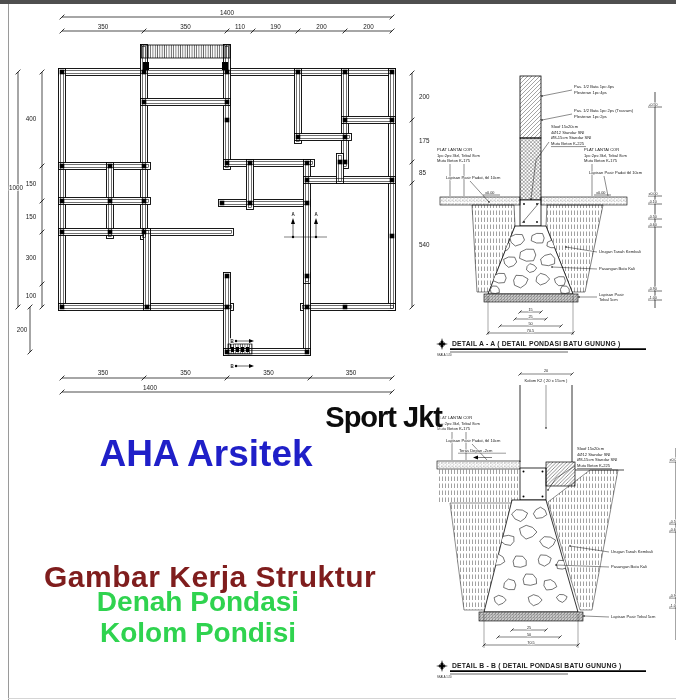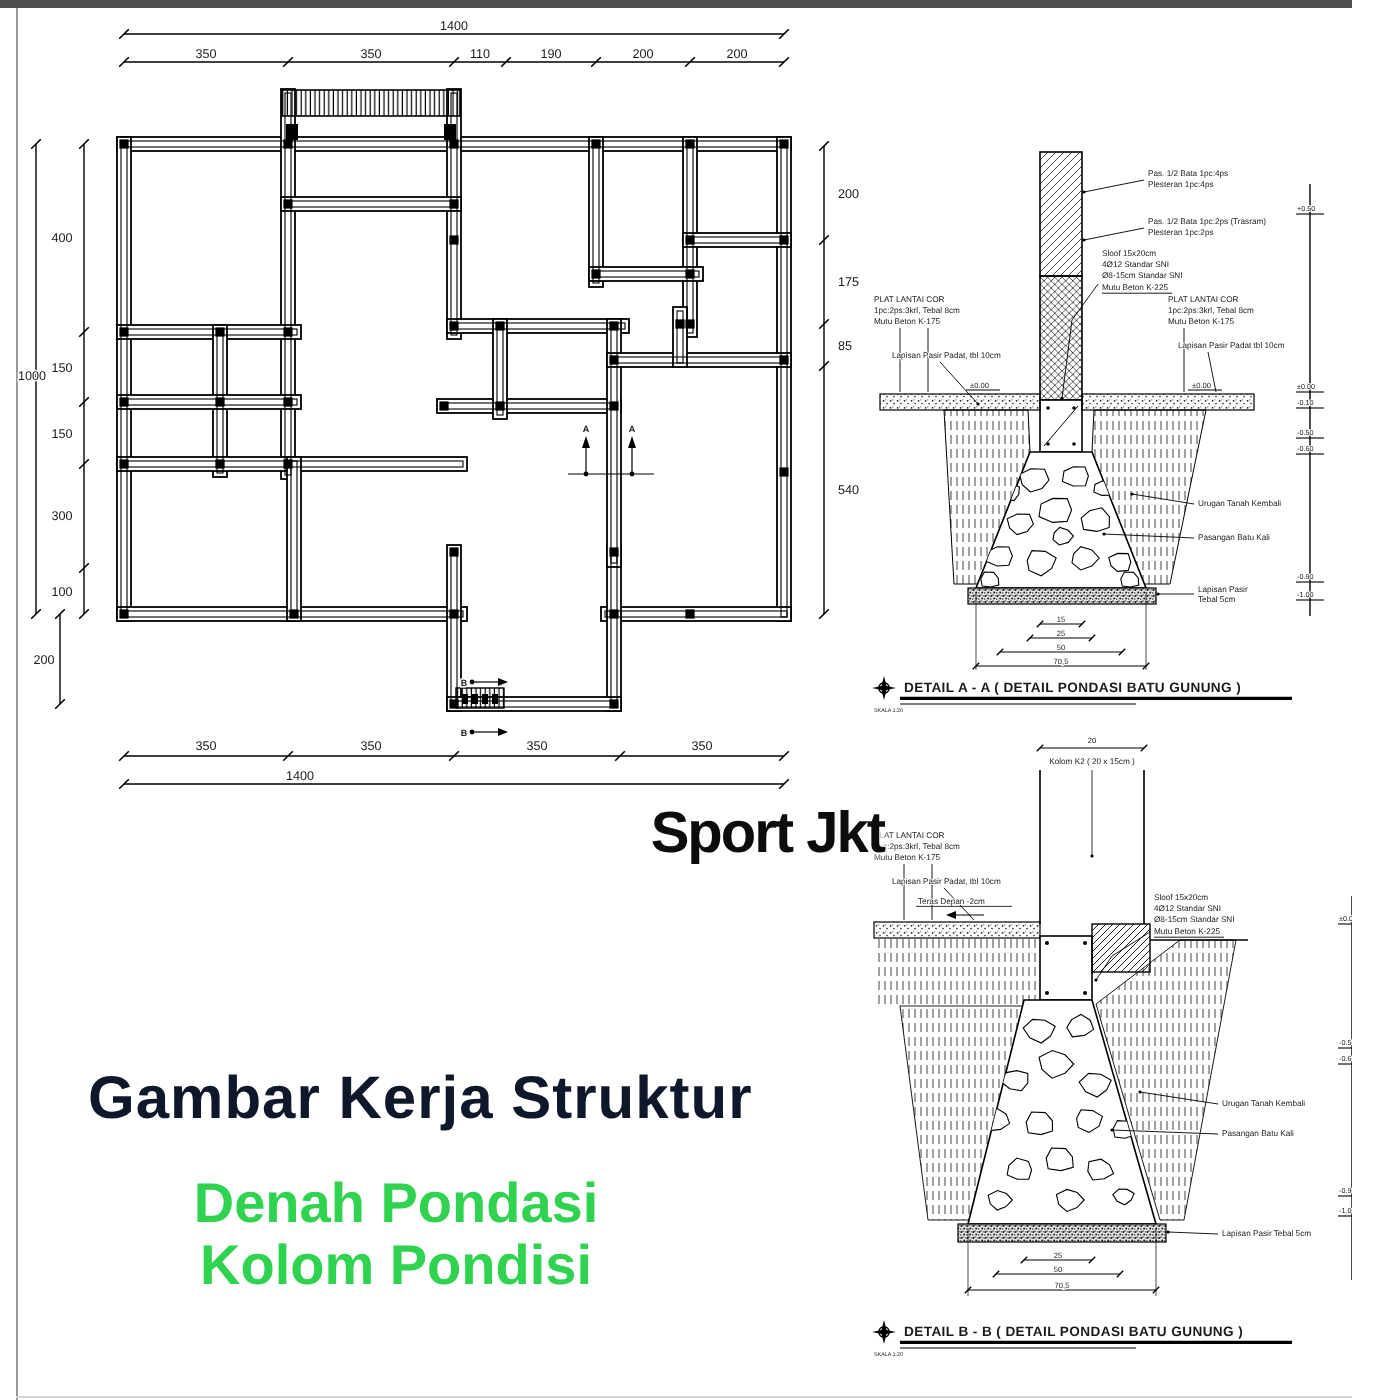--- a/index.html
+++ b/index.html
@@ -7,22 +7,22 @@
          font-family:"Liberation Sans",sans-serif;}
   svg{position:absolute;overflow:visible;}
   svg text{font-family:"Liberation Sans",sans-serif;}
   .frame{position:absolute;background:#4f4f4f;}
   .brand{position:absolute;font-weight:bold;white-space:nowrap;z-index:5;}
   #watermark{left:300px;top:401px;width:142px;text-align:right;font-size:29px;
              font-weight:800;color:#0c0c0c;letter-spacing:-1px;
              text-shadow:0 0 2px #fff,0 0 5px #fff,0 0 8px #fff;}
   #company{left:58px;top:433px;width:296px;text-align:center;font-size:37px;color:#1f1fc8;}
   #phone{left:28px;top:475px;width:356px;text-align:center;font-size:37px;color:#1f1fc8;}
-  #subtitle{left:44px;top:533px;width:326px;font-size:30px;
-            font-weight:800;color:#0f172a;letter-spacing:0.5px;}
+  #subtitle{left:44px;top:560px;width:326px;font-size:30px;
+            font-weight:800;color:#7f1d1d;letter-spacing:0.5px;}
   .greenline{left:43px;width:310px;text-align:center;font-size:28px;color:#2fd34f;}
   #green1{top:586px;} #green2{top:617px;}
 </style>
 </head>
 <body>
 
 <div id="sheet">
   <div class="frame" style="left:0;top:0;width:700px;height:4px;"></div>
   <div class="frame" style="left:8px;top:4px;width:1px;height:696px;background:#9a9a9a;"></div>
   <div class="frame" style="left:696px;top:4px;width:1px;height:696px;background:#c2c2c2;"></div>
@@ -494,16 +494,17 @@
         <path d="M442,660 L443.5,666 L442,672 L440.5,666 Z" fill="#000"></path>
         <path d="M436,666 L442,664.8 L448,666 L442,667.2 Z" fill="#000"></path>
       </g>
       <text x="452" y="668" font-size="6.8" fill="#1a1a1a" text-anchor="start" paint-order="stroke" stroke="#fff" stroke-width="0" font-weight="bold" letter-spacing="0.2">DETAIL B - B ( DETAIL PONDASI BATU GUNUNG )</text>
       <line x1="450" y1="671.2" x2="646" y2="671.2" stroke="#000" stroke-width="1.7"></line>
       <line x1="450" y1="674" x2="568" y2="674" stroke="#000" stroke-width="0.6"></line>
       <text x="437" y="678" font-size="2.7" fill="#1a1a1a" text-anchor="start" paint-order="stroke" stroke="#fff" stroke-width="0" font-weight="normal" letter-spacing="0">SKALA 1:20</text>
     </svg>
 
   <div class="brand" id="watermark">Sport Jkt</div>
+  <div class="brand" id="company">AHA Arsitek</div>
   <div class="brand" id="subtitle">Gambar Kerja Struktur</div>
   <div class="brand greenline" id="green1">Denah Pondasi</div>
   <div class="brand greenline" id="green2">Kolom Pondisi</div>
 </div>
 
 </body></html>

